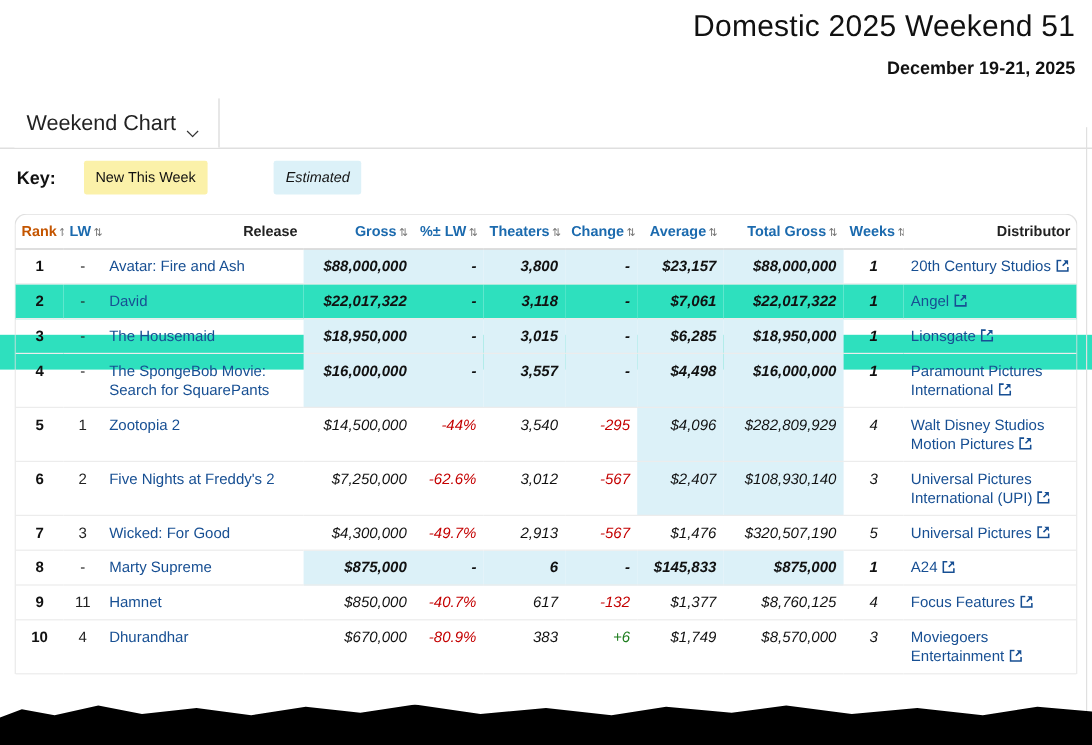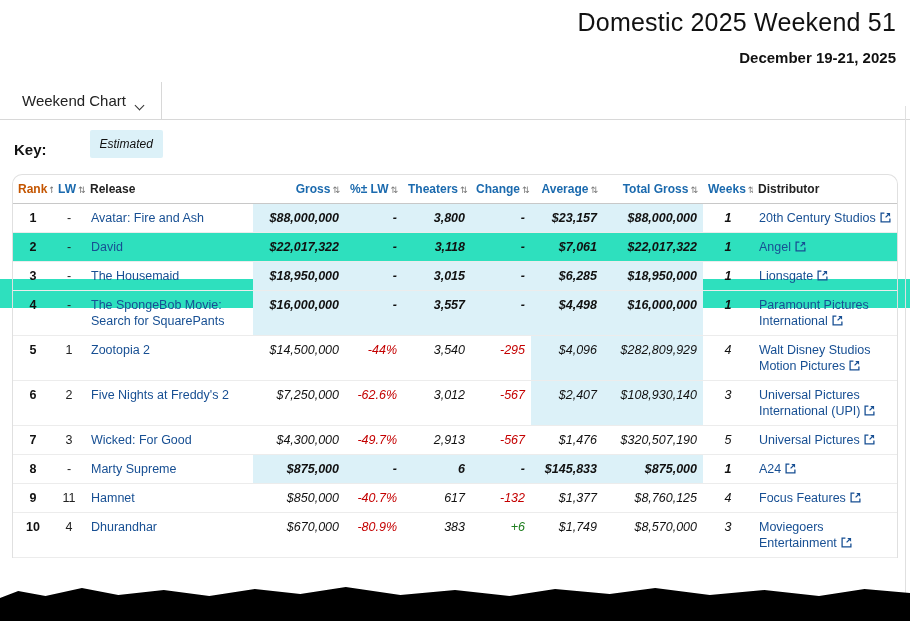--- a/index.html
+++ b/index.html
@@ -11,45 +11,45 @@
     font-family: "Liberation Sans", "DejaVu Sans", sans-serif;
   }
   .header-pad { padding: 8px 14px 0; text-align: right; }
   h1 { margin: 0 0 12px; font-size: 25px; font-weight: 400; letter-spacing: .2px; }
   h2 { margin: 0; font-size: 15px; font-weight: 700; }
 
   .tab-strip { margin-top: 16px; border-bottom: 1px solid #d8d8d8; padding-left: 12px; }
   .tab {
     display: inline-flex; align-items: flex-end; gap: 10px;
     padding: 10px 18px 10px 10px; border-right: 1px solid #d8d8d8;
-    font-size: 15px; color: #222; cursor: pointer; background: #fff;
+    font-size: 18px; color: #222; cursor: pointer; background: #fff;
   }
   .chev { width: 7px; height: 7px; border-right: 1.6px solid #333; border-bottom: 1.6px solid #333;
           transform: rotate(45deg); margin-top: -4px; }
 
   .nav-row { display: flex; justify-content: space-between; align-items: center;
              padding: 9px 16px 8px 14px; font-size: 13px; }
   .nav-left a { margin-right: 16px; }
   .nav-row a { color: var(--link-blue, #1B6AAE); font-weight: 400; text-decoration: none; }
 
-  .key-row { display: flex; align-items: flex-end; gap: 11px; padding: 10px 14px 12px; font-size: 15px; }
+  .key-row { display: flex; align-items: center; gap: 23px; padding: 10px 14px 12px; font-size: 15px; }
   .key-label { font-weight: 700; }
   .chip { font-size: 12px; padding: 7px 10px; border-radius: 2px; color: #111; }
   .chip-new { background: var(--new-week-bg, #FBF1A9); }
   .chip-est { background: var(--estimated-bg, #DCF1F8); font-style: italic; margin-left: 32px; }
 
   .table-wrap { margin: 4px 12px 0; border: 1px solid #e0e0e0; border-bottom: none;
                 border-radius: 10px 10px 0 0; }
   table { width: 100%; border-collapse: collapse; table-layout: fixed; font-size: 12.5px; }
   thead th { padding: 7px 5px; border-bottom: 1px solid #c8c8c8; font-size: 12px; font-weight: 700;
              text-align: right; white-space: nowrap; color: #222; overflow: hidden; }
   th.sortable { color: var(--link-blue, #1B6AAE); cursor: pointer; }
   th.sorted { color: var(--rank-orange, #C45500); }
   th.c-rank, th.c-lw { text-align: center; }
-  th.c-release, th.c-dist { text-align: left; }
+  th.c-release, th.c-dist { text-align: right; }
   .arrows { font-size: 9px; margin-left: 2px; color: #777; font-weight: 400; }
 
   .c-rank { width: 40px; } .c-lw { width: 32px; } .c-release { width: 168px; }
   .c-gross { width: 92px; } .c-pct { width: 58px; } .c-theaters { width: 68px; }
   .c-change { width: 60px; } .c-avg { width: 72px; } .c-total { width: 100px; }
   .c-weeks { width: 50px; }
 
   tbody td { padding: 6px 6px; border-bottom: 1px solid #ececec; vertical-align: top; line-height: 16px; }
   .num { font-style: italic; text-align: right; white-space: nowrap; }
   .rank { font-weight: 700; text-align: center; }
@@ -85,20 +85,21 @@
   <div class="tab-strip">
     <div class="tab">
       <span>Weekend Chart</span>
       <span class="chev"></span>
     </div>
   </div>
 
 
   <div class="key-row">
     <span class="key-label">Key:</span>
+    <span class="chip chip-new">New This Week</span>
     <span class="chip chip-est">Estimated</span>
   </div>
 
   <div class="table-wrap">
     <table>
       <thead>
         <tr id="header-row">
             <th class="c-rank sortable sorted"><span>Rank</span><span class="arrows">⇅</span></th>
             <th class="c-lw sortable"><span>LW</span><span class="arrows">⇅</span></th>
             <th class="c-release"><span>Release</span></th>

